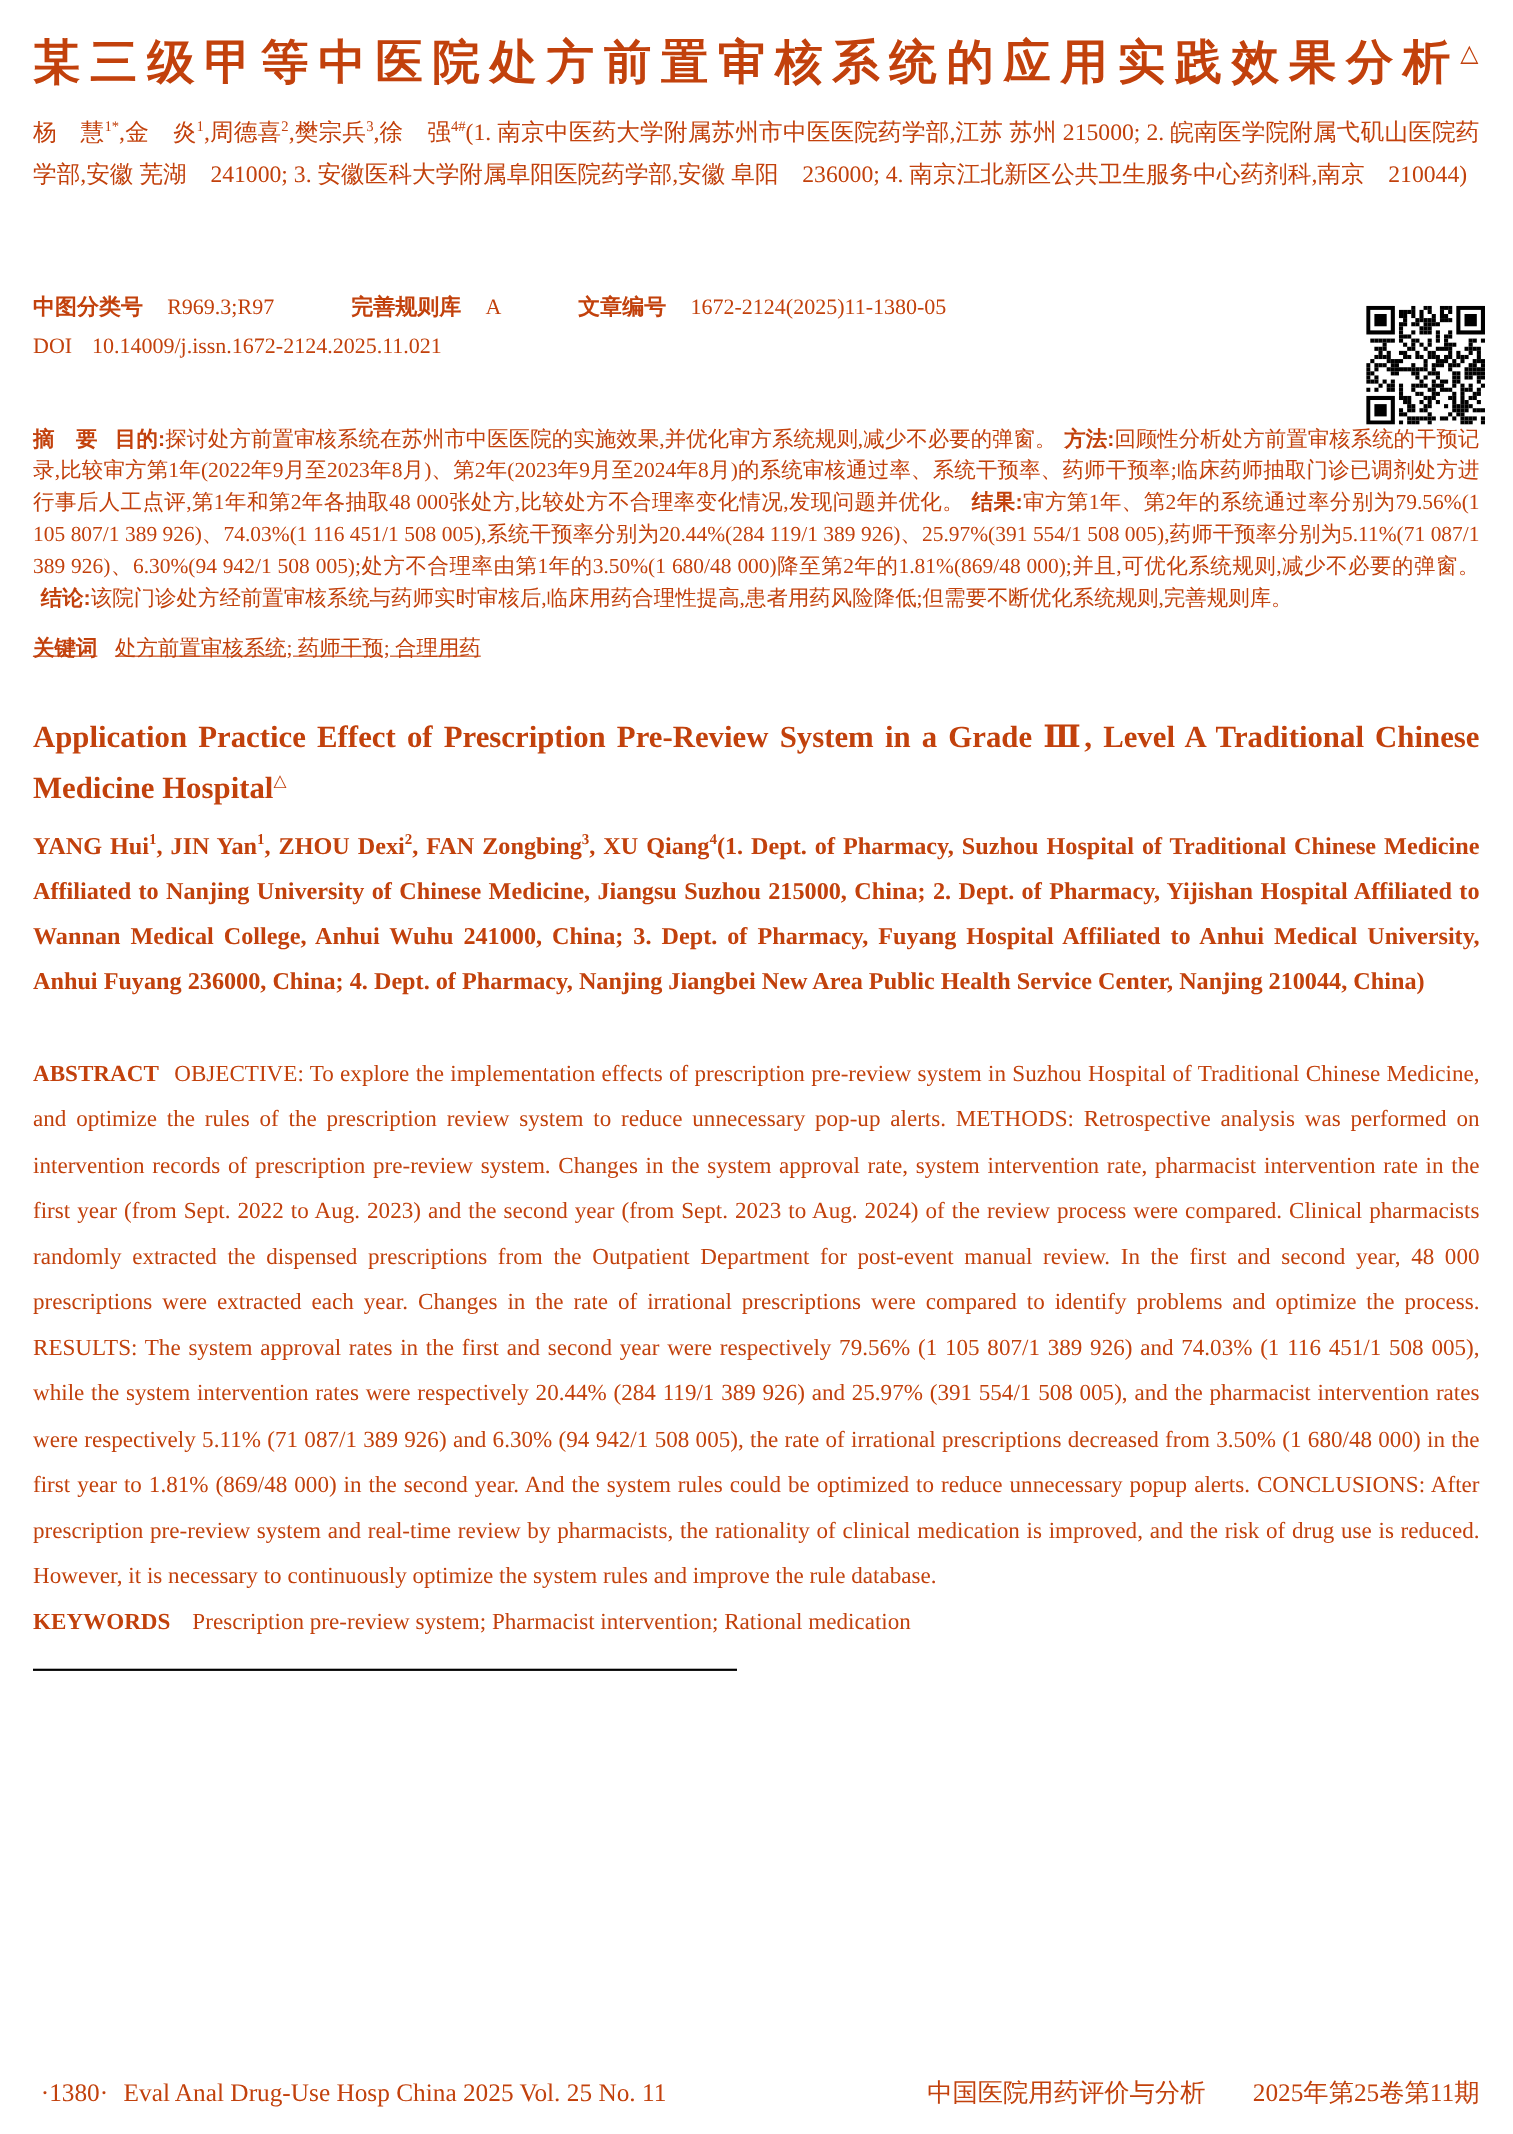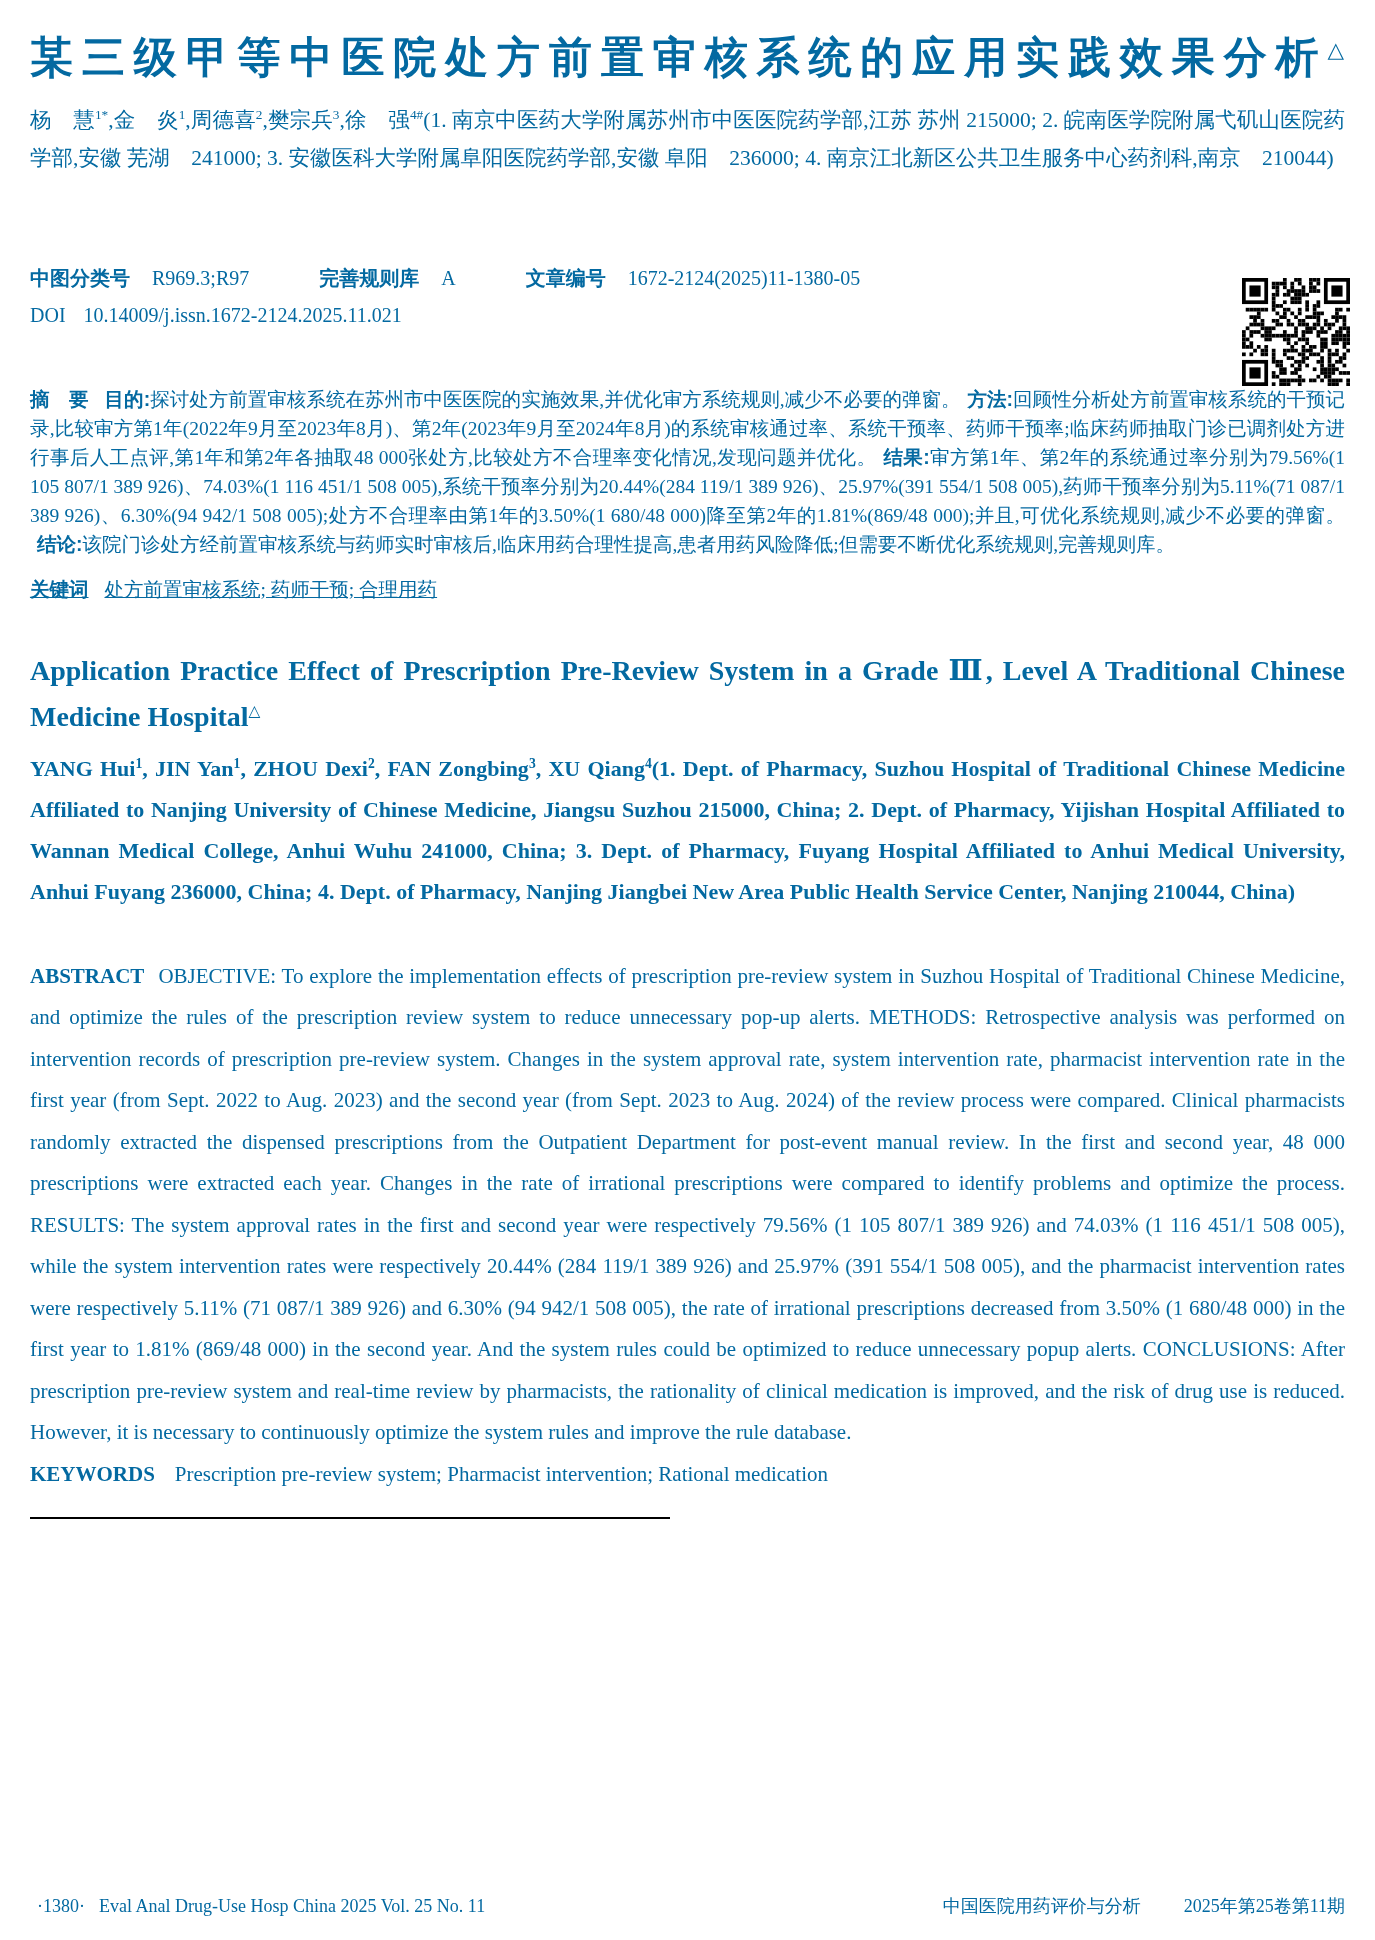--- a/index.html
+++ b/index.html
@@ -1,19 +1,19 @@
 <!DOCTYPE html>
 <html><head>
 <meta charset="utf-8">
 <style>
   html,body{margin:0;padding:0;background:#ffffff;}
   .page{
     width:1375px;height:1940px;position:relative;background:#ffffff;
     box-sizing:border-box;padding:22px 30px 0 30px;overflow:hidden;
-    font-family:"Liberation Serif","DejaVu Serif",serif;color:#0369a1;
+    font-family:"Liberation Serif","DejaVu Serif",serif;color:#c2410c;
   }
   
   .title-cn{
     margin:8px 0 0 0;font-size:43px;font-weight:bold;line-height:1.32;
     text-align:justify;text-align-last:justify;letter-spacing:1px;
     font-family:"Liberation Serif","DejaVu Serif",serif;
   }
   .title-cn sup{font-size:0.5em;}
   
   .authors-cn{
@@ -45,21 +45,21 @@
   .abs-en-label{padding-right:14px;}
   .kw-en{margin:0;font-size:21px;line-height:41.5px;}
   .kw-en .en-label{padding-right:20px;}
   
   .foot-rule{margin-top:22px;width:640px;border-top:2.5px solid #000;}
   .footnotes{margin:16px 0 0 0;padding-left:46px;font-size:19px;line-height:37px;}
   .footnotes div{white-space:nowrap;}
   
   .footer{
     position:absolute;left:37px;right:30px;bottom:22px;
-    display:flex;justify-content:space-between;align-items:baseline;font-size:18px;
+    display:flex;justify-content:space-between;align-items:baseline;font-size:23px;
   }
   .footer .fl .pageno{margin-right:14px;}
   .footer .fr span{margin-left:43px;}
 </style>
 </head>
 <body>
 
 <div class="page">
 
   <h1 class="title-cn"><span>某三级甲等中医院处方前置审核系统的应用实践效果分析</span><sup>△</sup></h1>

